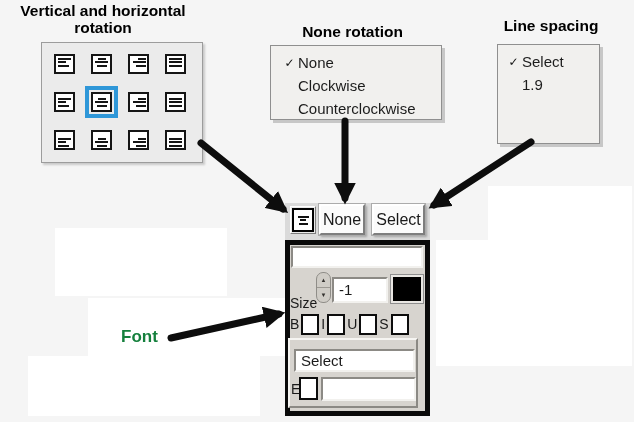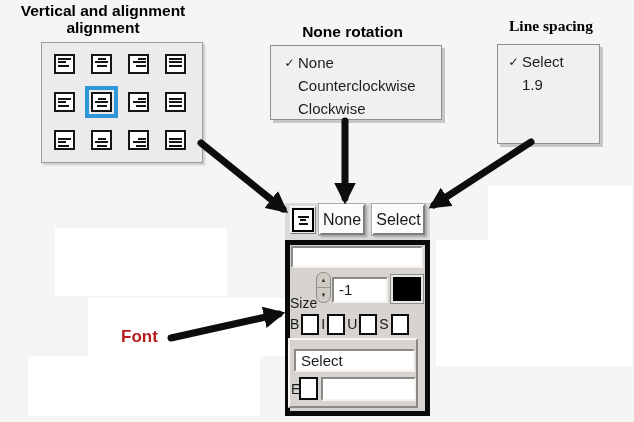--- a/index.html
+++ b/index.html
@@ -10,21 +10,21 @@
     color:#111;
   }
   .patch{position:absolute;background:#ffffff;}
 
   
   .anno-title{
     position:absolute;text-align:center;font-weight:bold;
     font-size:15.5px;line-height:17px;color:#000;
   }
   .font-callout{
-    position:absolute;font-weight:bold;font-size:17px;color:#b91c1c;
+    position:absolute;font-weight:bold;font-size:17px;color:#15803d;
   }
 
   
   .align-panel{
     position:absolute;left:41px;top:42px;width:162px;height:121px;
     background:#ebebeb;border:1px solid #9c9c9c;
     box-shadow:2px 2px 2px rgba(0,0,0,0.18);
     box-sizing:border-box;
     display:grid;grid-template-columns:repeat(4,21px);grid-template-rows:repeat(3,20px);
     column-gap:16px;row-gap:18px;padding:11px 0 0 12px;
@@ -125,23 +125,23 @@
 </style>
 </head>
 <body>
 
 <div class="patch" style="left:55px;top:228px;width:172px;height:68px;"></div>
 <div class="patch" style="left:88px;top:298px;width:218px;height:58px;"></div>
 <div class="patch" style="left:28px;top:356px;width:232px;height:60px;"></div>
 <div class="patch" style="left:488px;top:186px;width:144px;height:54px;"></div>
 <div class="patch" style="left:436px;top:240px;width:196px;height:126px;"></div>
 
-<div class="anno-title" style="left:3px;top:2px;width:200px;">Vertical and alignment alignment</div>
+<div class="anno-title" style="left:3px;top:2px;width:200px;">Vertical and horizontal rotation</div>
 <div class="anno-title" style="left:270px;top:23px;width:165px;">None rotation</div>
-<div class="anno-title" style="left:476px;top:17px;width:150px;font-family:Liberation Serif, serif;">Line spacing</div>
+<div class="anno-title" style="left:476px;top:17px;width:150px;">Line spacing</div>
 
 <div class="align-panel" id="align-grid">
     <div class="align-icon" style="justify-content: flex-start; align-items: flex-start;">
       <div class="bar" style="width: 13px;"></div>
       <div class="bar" style="width: 8px;"></div>
       <div class="bar" style="width: 11px;"></div>
     </div>
     <div class="align-icon" style="justify-content: flex-start; align-items: center;">
       <div class="bar" style="width: 8px;"></div>
       <div class="bar" style="width: 13px;"></div>
@@ -199,25 +199,25 @@
     </div>
   </div>
 
 <div class="menu" id="rotation-menu">
     <div class="menu-item">
       <span class="menu-check">✓</span>
       <span class="menu-label">None</span>
     </div>
     <div class="menu-item">
       <span class="menu-check"></span>
+      <span class="menu-label">Clockwise</span>
+    </div>
+    <div class="menu-item">
+      <span class="menu-check"></span>
       <span class="menu-label">Counterclockwise</span>
-    </div>
-    <div class="menu-item">
-      <span class="menu-check"></span>
-      <span class="menu-label">Clockwise</span>
     </div>
   </div>
 
 <div class="menu" id="spacing-menu">
     <div class="menu-item">
       <span class="menu-check">✓</span>
       <span class="menu-label">Select</span>
     </div>
     <div class="menu-item">
       <span class="menu-check"></span>

